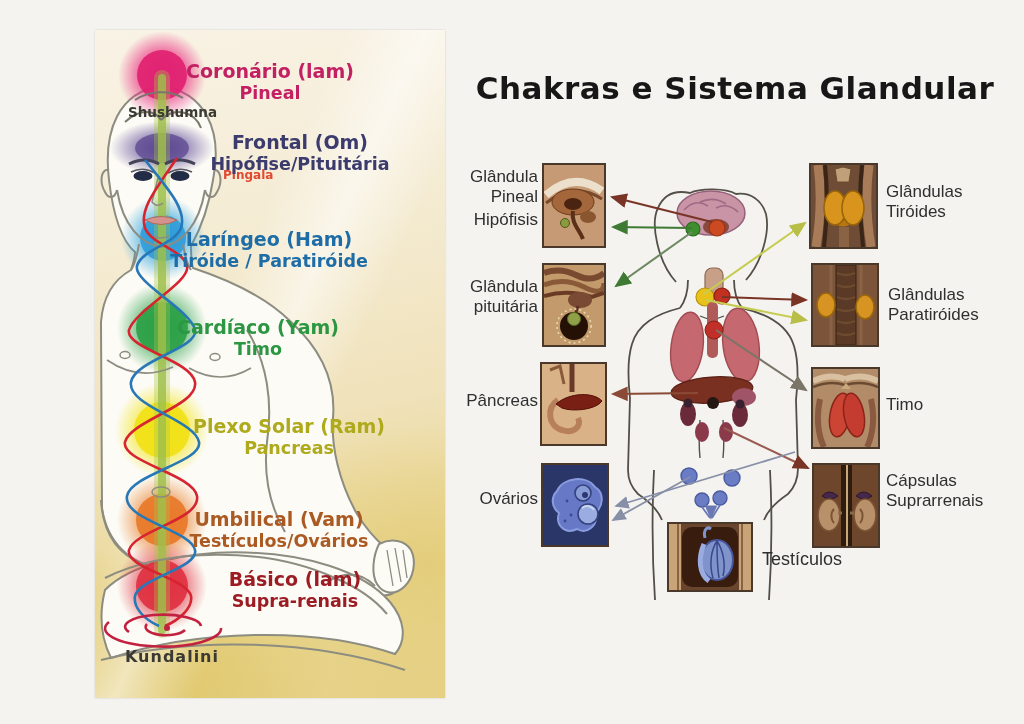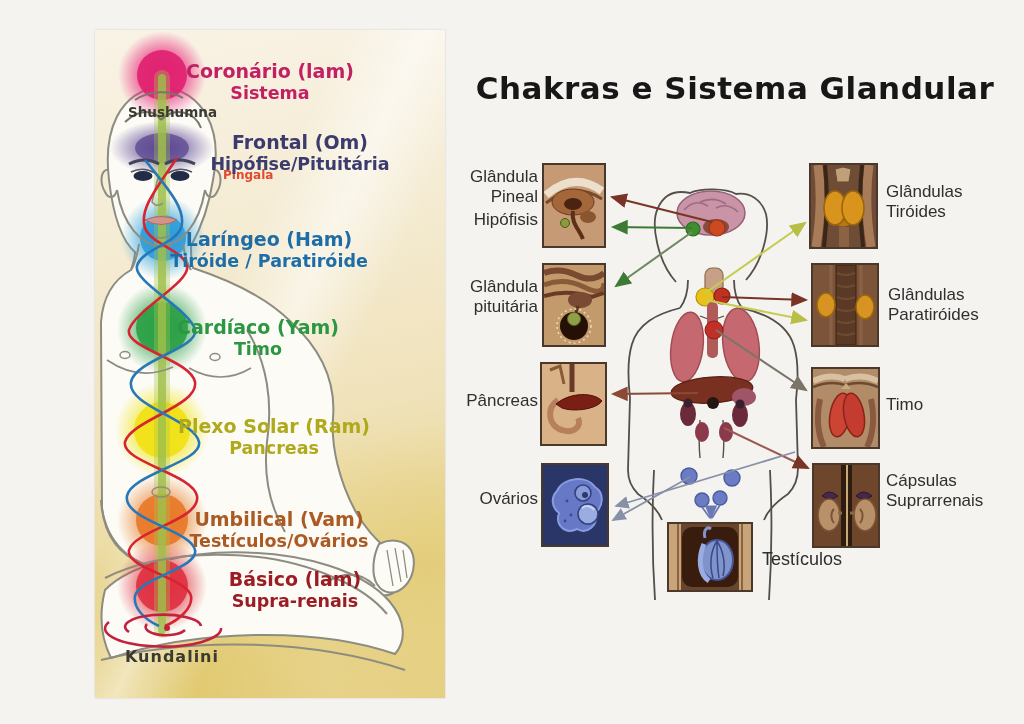--- a/index.html
+++ b/index.html
@@ -151,35 +151,35 @@
         <circle cx="72" cy="598" r="3" fill="#c22240" stroke="none"></circle>
       </g>
     </svg>
 
     <div class="nadi-label" style="left:33px;top:74px;font-size:13.5px;">Shushumna</div>
     <div class="nadi-label" style="left:128px;top:138px;font-size:12px;color:#e04a30;">Pingala</div>
     <div class="nadi-label" style="left:30px;top:617px;font-size:16px;letter-spacing:1px;font-weight:600;">Kundalini</div>
 
     <div class="ck" style="left: 175px; top: 30px; color: rgb(195, 32, 99);">
       <span class="l1">Coronário (lam)</span>
-      <span class="l2">Sistema</span>
+      <span class="l2">Pineal</span>
     </div>
     <div class="ck" style="left: 205px; top: 101px; color: rgb(60, 59, 110);">
       <span class="l1">Frontal (Om)</span>
       <span class="l2">Hipófise/Pituitária</span>
     </div>
     <div class="ck" style="left: 174px; top: 198px; color: rgb(30, 109, 167);">
       <span class="l1">Laríngeo (Ham)</span>
       <span class="l2">Tiróide / Paratiróide</span>
     </div>
     <div class="ck" style="left: 163px; top: 286px; color: rgb(44, 151, 66);">
       <span class="l1">Cardíaco (Yam)</span>
       <span class="l2">Timo</span>
     </div>
-    <div class="ck" style="left: 179px; top: 385px; color: rgb(174, 170, 27);">
+    <div class="ck" style="left: 194px; top: 385px; color: rgb(174, 170, 27);">
       <span class="l1">Plexo Solar (Ram)</span>
       <span class="l2">Pancreas</span>
     </div>
     <div class="ck" style="left: 184px; top: 478px; color: rgb(172, 90, 35);">
       <span class="l1">Umbilical (Vam)</span>
       <span class="l2">Testículos/Ovários</span>
     </div>
     <div class="ck" style="left: 200px; top: 538px; color: rgb(156, 28, 36);">
       <span class="l1">Básico (lam)</span>
       <span class="l2">Supra-renais</span>

